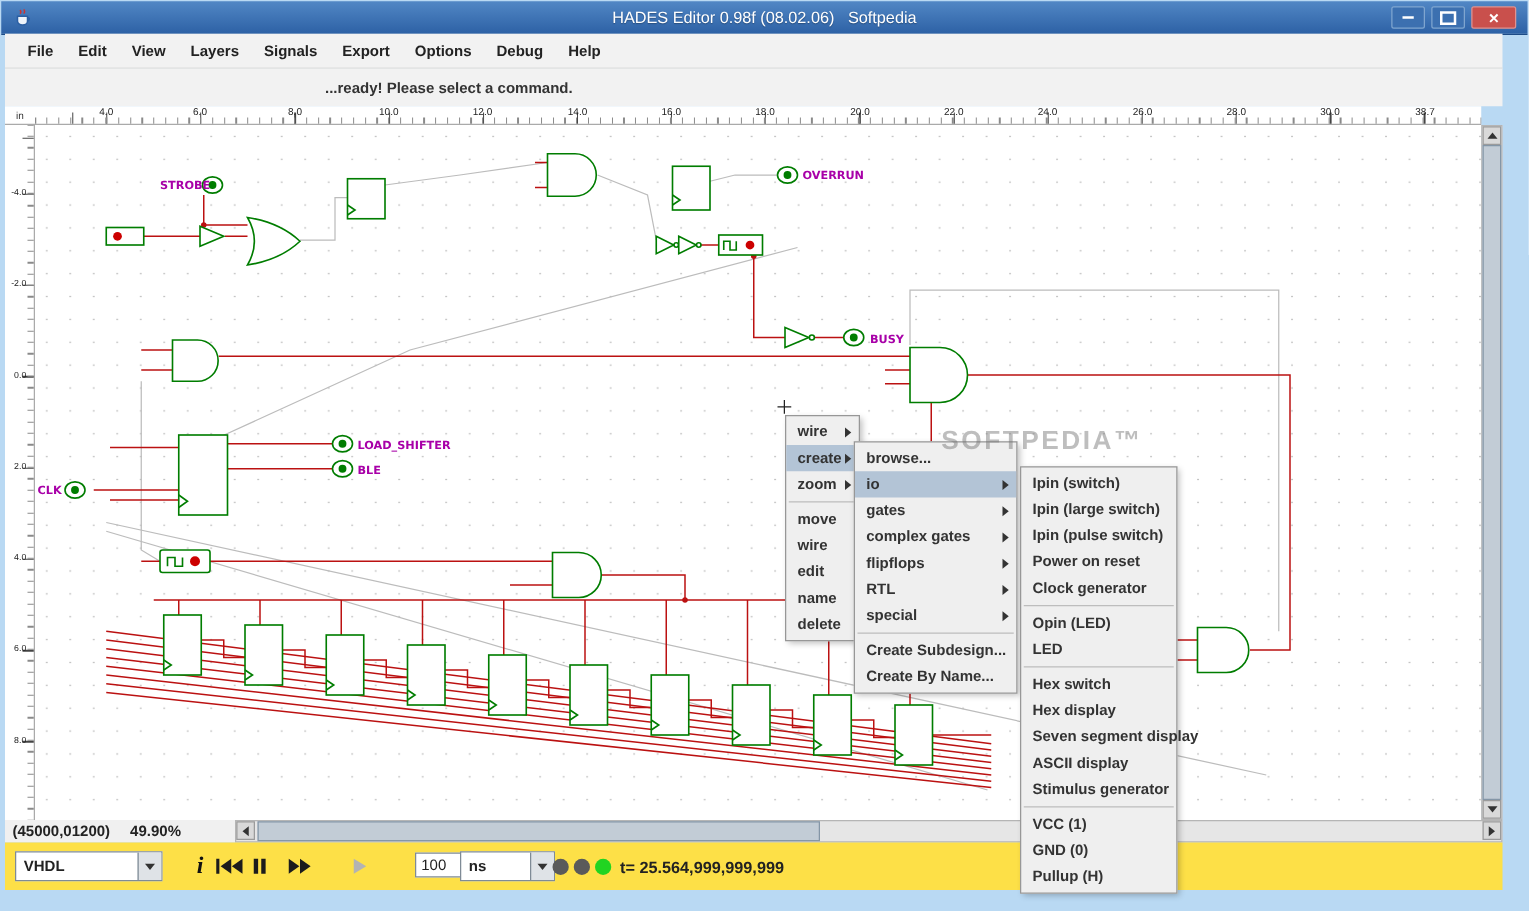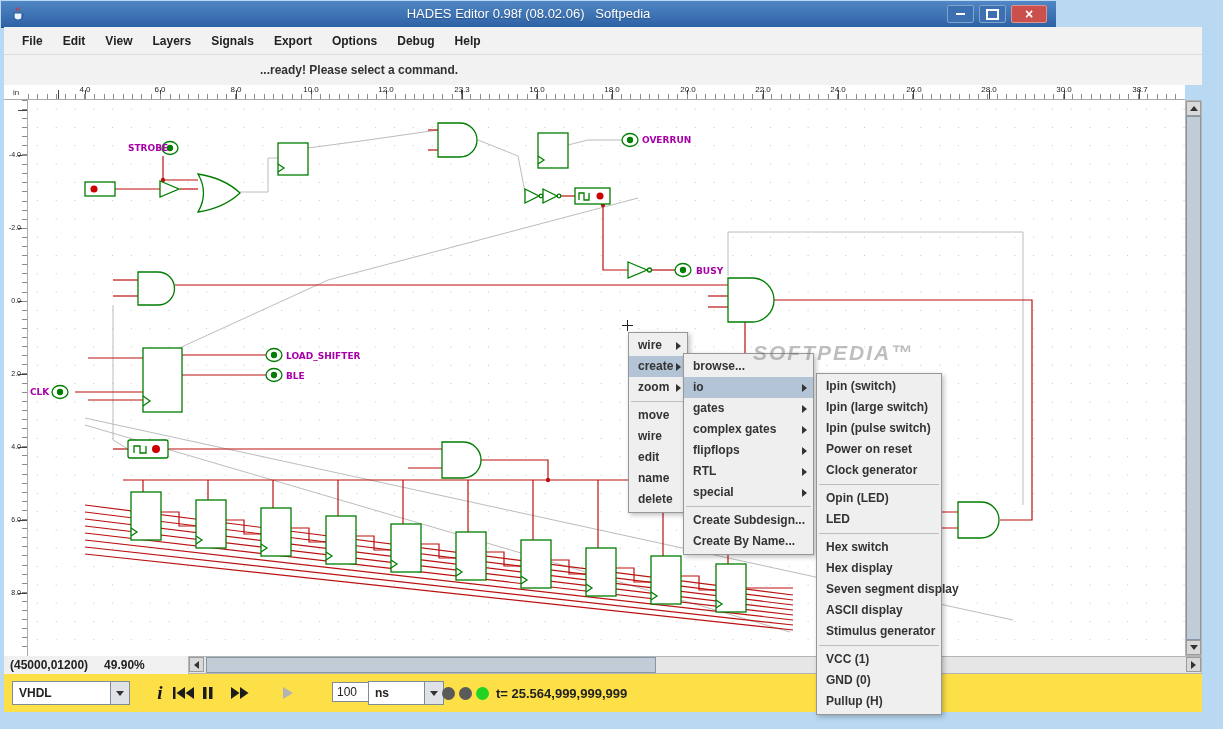--- a/index.html
+++ b/index.html
@@ -3,21 +3,21 @@
 <meta charset="utf-8">
 <style>
   html,body{margin:0;padding:0;}
   body{
     width:1223px;height:729px;position:relative;overflow:hidden;
     font-family:"Liberation Sans", sans-serif;
     background:#b9d9f3;
   }
   
   .titlebar{
-    position:absolute;left:1px;top:1px;width:1055px;height:26px;
+    position:absolute;left:1px;top:1px;width:1221px;height:26px;
     background:linear-gradient(#5187c5,#2d61a5);
     border-bottom:1px solid #1d4b86;
   }
   .app-icon{position:absolute;left:9px;top:5px;width:16px;height:16px;}
   .win-title{
     position:absolute;left:0;right:0;top:5px;text-align:center;
     color:#ffffff;font-size:13px;white-space:pre;text-shadow:0 1px 1px rgba(0,0,0,.3);
   }
   .win-controls{position:absolute;right:9px;top:4px;display:flex;gap:5px;}
   .wbtn{height:18px;display:flex;align-items:center;justify-content:center;border-radius:2px;box-sizing:border-box;}
@@ -125,21 +125,21 @@
   .pmi{height:21px;line-height:21px;padding:0 9px;white-space:nowrap;position:relative;}
   .pmi.hl{background:#b3c4d6;}
   .pmi.has-sub::after{
     content:"";position:absolute;right:6px;top:6.5px;
     border-left:5px solid #333;border-top:4px solid transparent;border-bottom:4px solid transparent;
   }
   .psep{height:1px;background:#bdbdbd;margin:3px 2px;}
   
   .watermark{
     position:absolute;left:753px;top:341px;z-index:13;pointer-events:none;
-    font-size:21px;font-weight:bold;letter-spacing:2px;color:rgba(110,110,110,.45);font-style:italic;
+    font-size:21px;font-weight:bold;letter-spacing:2px;color:rgba(110,110,110,.45);
   }
   .crosshair{position:absolute;left:622px;top:320px;width:11px;height:11px;z-index:9;}
   .crosshair::before{content:"";position:absolute;left:5px;top:0;width:1px;height:11px;background:#222;}
   .crosshair::after{content:"";position:absolute;left:0;top:5px;width:11px;height:1px;background:#222;}
 </style>
 </head>
 <body>
 
 <div class="window">
 
@@ -181,21 +181,21 @@
     <div class="status-text">...ready! Please select a command.</div>
   </div>
 
   <div class="ruler-corner">in</div>
   <div class="h-ruler">
     <span class="h-tick" style="left:57px">4.0</span>
     <span class="h-tick" style="left:132px">6.0</span>
     <span class="h-tick" style="left:208px">8.0</span>
     <span class="h-tick" style="left:283px">10.0</span>
     <span class="h-tick" style="left:358px">12.0</span>
-    <span class="h-tick" style="left:434px">23.3</span>
+    <span class="h-tick" style="left:434px">14.0</span>
     <span class="h-tick" style="left:509px">16.0</span>
     <span class="h-tick" style="left:584px">18.0</span>
     <span class="h-tick" style="left:660px">20.0</span>
     <span class="h-tick" style="left:735px">22.0</span>
     <span class="h-tick" style="left:810px">24.0</span>
     <span class="h-tick" style="left:886px">26.0</span>
     <span class="h-tick" style="left:961px">28.0</span>
     <span class="h-tick" style="left:1036px">30.0</span>
     <span class="h-tick" style="left:1112px">38.7</span>
   </div>

